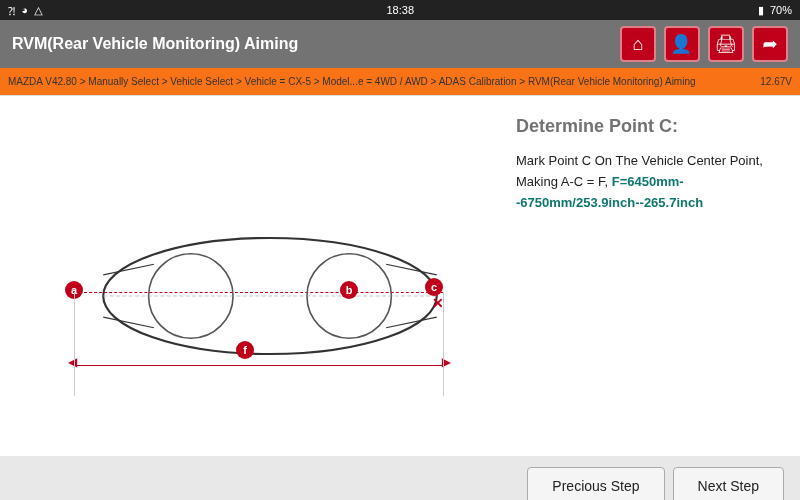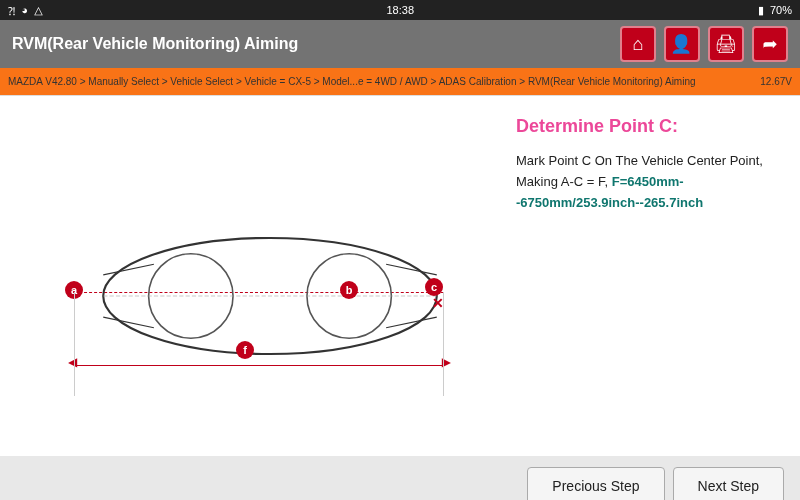--- a/index.html
+++ b/index.html
@@ -109,21 +109,21 @@
     .point-b { top: 185px; left: 340px; }
 
     
     .info-area {
       flex: 1;
       padding: 20px 16px;
     }
     .info-title {
       font-size: 18px;
       font-weight: bold;
-      color: #ec4899;
+      color: #737373;
       margin-bottom: 14px;
     }
     .info-text {
       font-size: 13px;
       color: #222;
       line-height: 1.6;
     }
     .info-highlight {
       color: #0f766e;
       font-weight: bold;

